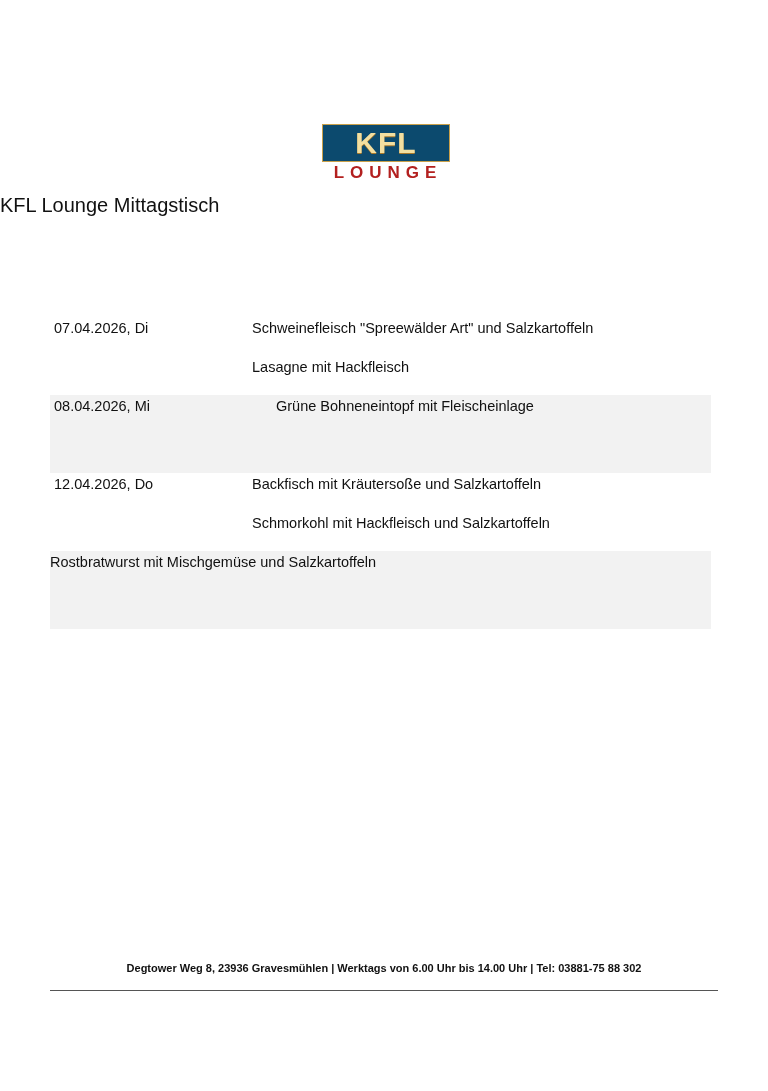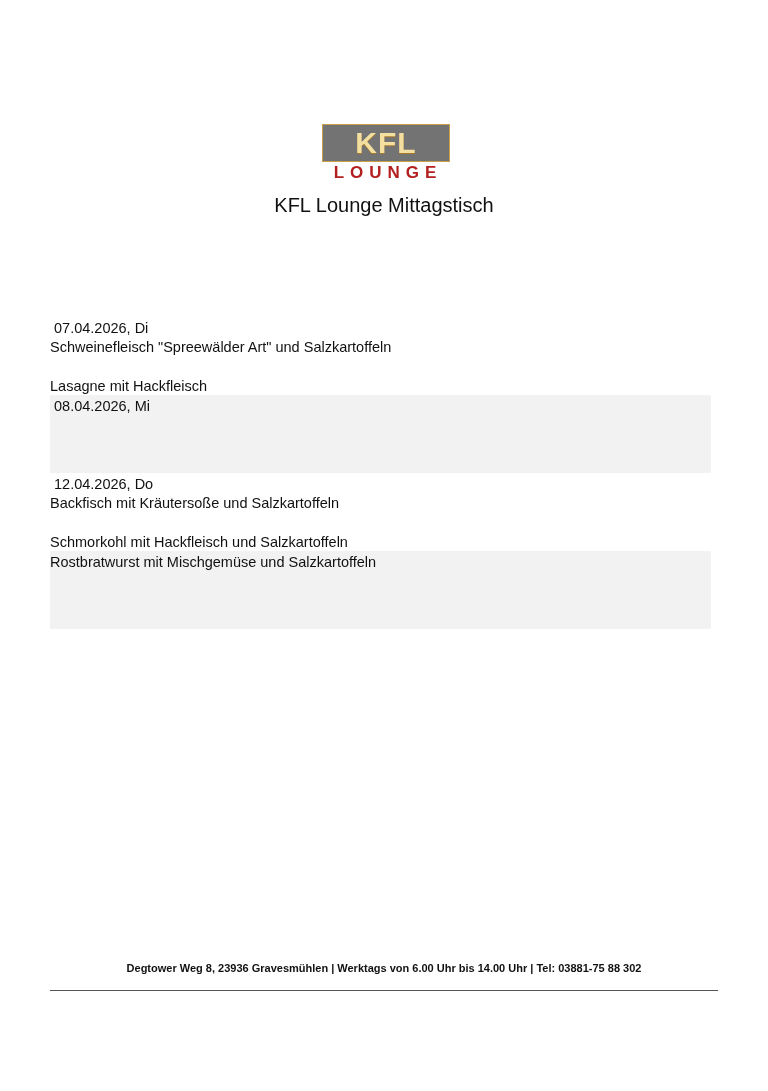--- a/index.html
+++ b/index.html
@@ -1,31 +1,31 @@
 <!DOCTYPE html>
 <html><head>
 <meta charset="utf-8">
 <style>
   html, body { margin: 0; padding: 0; background: #ffffff; }
   body { width: 768px; height: 1091px; position: relative; overflow: hidden;
          font-family: "Liberation Sans", sans-serif; color: #111; }
   .logo { position: absolute; left: 322px; top: 124px; width: 128px; height: 58px; }
   .logo-box { position: absolute; left: 0; top: 0; width: 128px; height: 38px;
-              background: #737373; border: 1px solid #c9a04a; box-sizing: border-box;
+              background: #0c4a6e; border: 1px solid #c9a04a; box-sizing: border-box;
               display: flex; align-items: center; justify-content: center; }
   .logo-kfl { font-family: "Liberation Sans", sans-serif; font-weight: bold; font-size: 30px;
               color: #f3dfa0; letter-spacing: 1px; line-height: 1;
               text-shadow: 0 1px 0 #a8782a; }
   .logo-lounge { position: absolute; left: 0; top: 40px; width: 128px; text-align: center;
                  font-weight: bold; font-size: 17px; letter-spacing: 6px; color: #b3201f;
                  line-height: 18px; padding-left: 4px; box-sizing: border-box; }
-  .title { position: absolute; left: 0; width: 768px; top: 194px; text-align: center;
+  .title { position: absolute; left: 0; width: 768px; top: 194px; text-align: left;
            font-size: 20px; color: #111; }
   .menu { position: absolute; left: 50px; top: 317px; width: 661px; }
-  .day { display: flex; height: 78px; flex-direction: column; }
+  .day { display: flex; height: 78px; }
   .day.alt { background: #f2f2f2; gap: 24px; }
   .date { width: 198px; padding-left: 4px; font-size: 14.5px; padding-top: 3px; }
   .dishes { flex: 1; }
   .dish { font-size: 14.5px; height: 39px; padding-top: 3px; box-sizing: border-box; }
   .footer { position: absolute; left: 0; width: 768px; top: 962px; text-align: center;
             font-size: 11px; font-weight: bold; color: #111; }
   .rule { position: absolute; left: 50px; top: 990px; width: 668px; height: 1px; background: #555; }
 </style>
 </head>
 <body>
@@ -43,20 +43,21 @@
   <div class="day">
     <div class="date">07.04.2026, Di</div>
     <div class="dishes">
       <div class="dish">Schweinefleisch "Spreewälder Art" und Salzkartoffeln</div>
       <div class="dish">Lasagne mit Hackfleisch</div>
     </div>
   </div>
   <div class="day alt">
     <div class="date">08.04.2026, Mi</div>
     <div class="dishes">
+      <div class="dish">Grüne Bohneneintopf mit Fleischeinlage</div>
     </div>
   </div>
   <div class="day">
     <div class="date">12.04.2026, Do</div>
     <div class="dishes">
       <div class="dish">Backfisch mit Kräutersoße und Salzkartoffeln</div>
       <div class="dish">Schmorkohl mit Hackfleisch und Salzkartoffeln</div>
     </div>
   </div>
   <div class="day alt">

